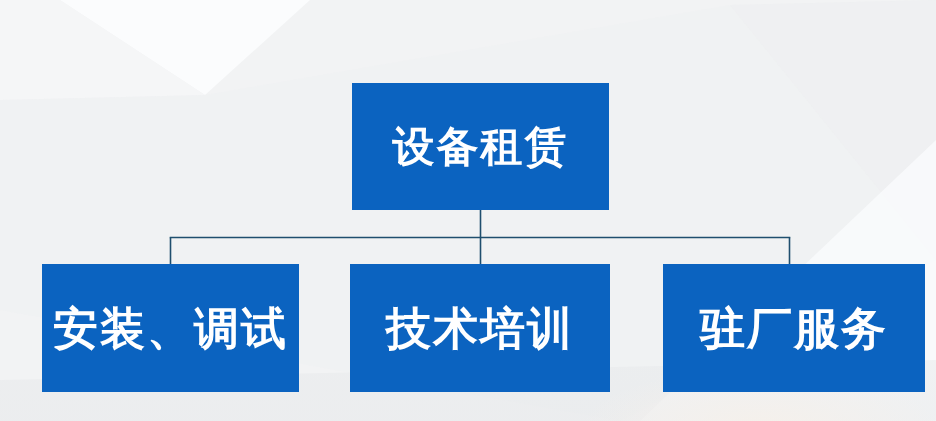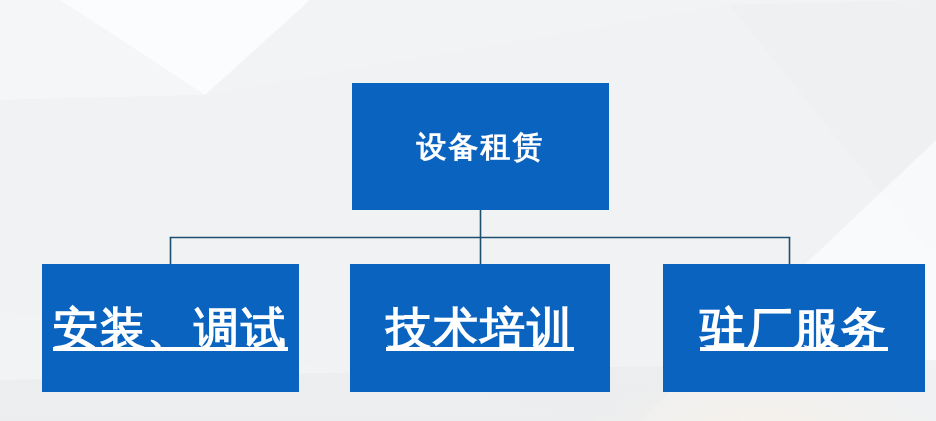--- a/index.html
+++ b/index.html
@@ -68,27 +68,26 @@
     background: var(--node-fill, #0b63c0);
     color: var(--node-text, #ffffff);
     font-weight: bold;
     text-align: center;
     letter-spacing: 2px;
     line-height: 1;
   }
   .node-root {
     left: 352px; top: 83px;
     width: 257px; height: 127px;
-    font-size: 30px;
+    font-size: 42px;
   }
   .node-child {
     top: 264px;
     height: 128px;
     font-size: 45px;
-    text-decoration: underline;
   }
   .node-child-1 { left: 42px;  width: 257px; }
   .node-child-2 { left: 350px; width: 260px; }
   .node-child-3 { left: 663px; width: 262px; }
 </style>
 </head>
 <body>
 
 <div class="stage" style="--node-fill: #0b63c0; --node-text: #ffffff; background: rgb(242, 243, 244);">
 

